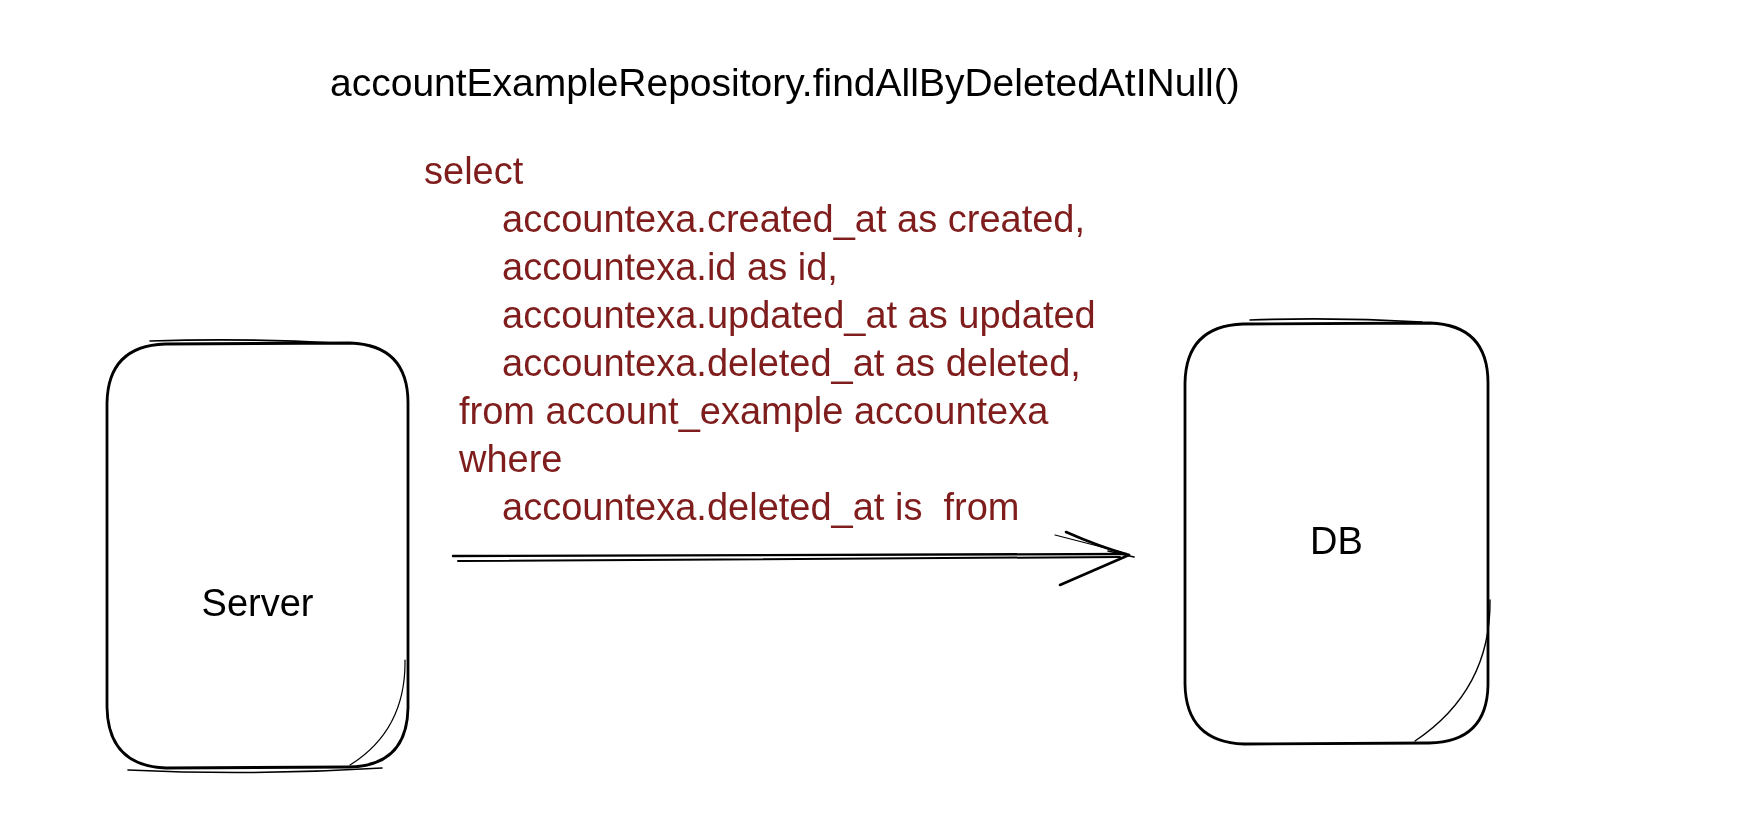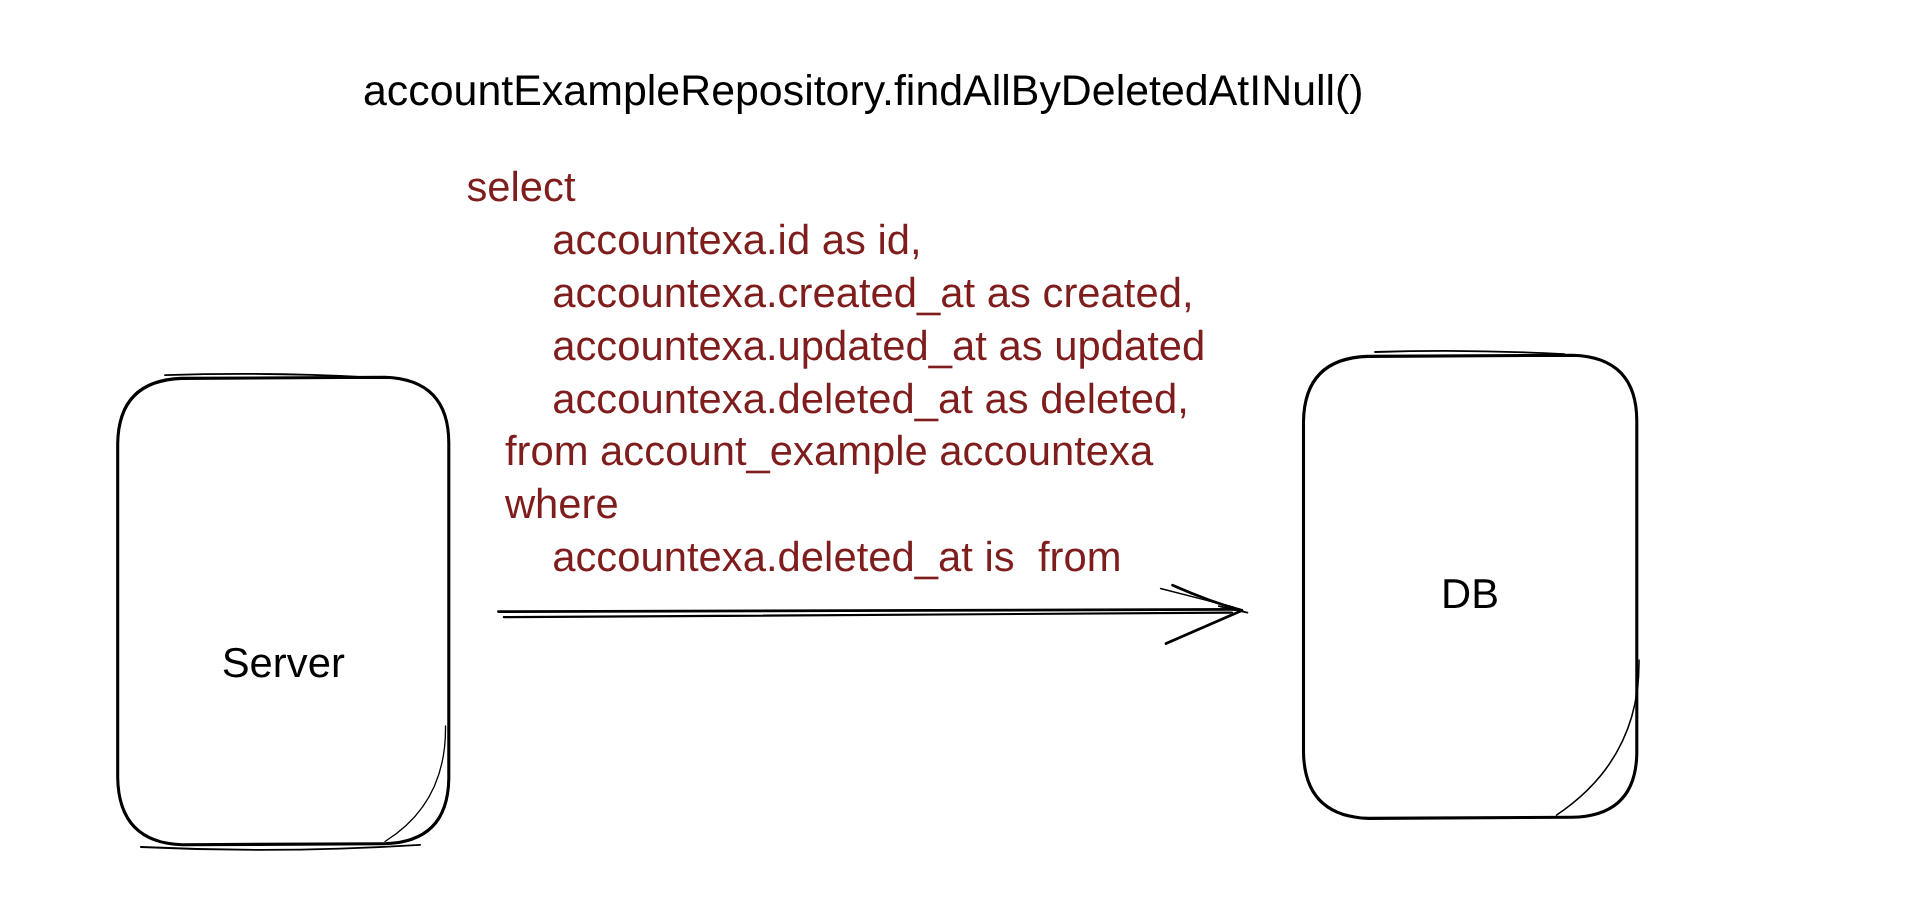--- a/index.html
+++ b/index.html
@@ -115,22 +115,22 @@
       <path d="M 1129 555 Q 1097 569 1060 585" stroke="#000000" stroke-width="2.6" fill="none" stroke-linecap="round"></path>
       <path d="M 1055 535 L 1121 552" stroke="#000000" stroke-width="1.2" fill="none" stroke-linecap="round"></path>
       <path d="M 1108 551 L 1134 557" stroke="#000000" stroke-width="1.6" fill="none" stroke-linecap="round"></path>
     </g>
   </svg>
 
   <div class="diagram-title">accountExampleRepository.findAllByDeletedAtINull()</div>
 
   <div class="sql-block">
     <div class="sql-line ind-0">select</div>
+    <div class="sql-line ind-2">accountexa.created_at as created,</div>
     <div class="sql-line ind-2">accountexa.id as id,</div>
-    <div class="sql-line ind-2">accountexa.created_at as created,</div>
     <div class="sql-line ind-2">accountexa.updated_at as updated</div>
     <div class="sql-line ind-2">accountexa.deleted_at as deleted,</div>
     <div class="sql-line ind-1">from account_example accountexa</div>
     <div class="sql-line ind-1">where</div>
     <div class="sql-line ind-2">accountexa.deleted_at is  from</div>
   </div>
 
   <div class="node node-server">
     <span class="node-label">Server</span>
   </div>

